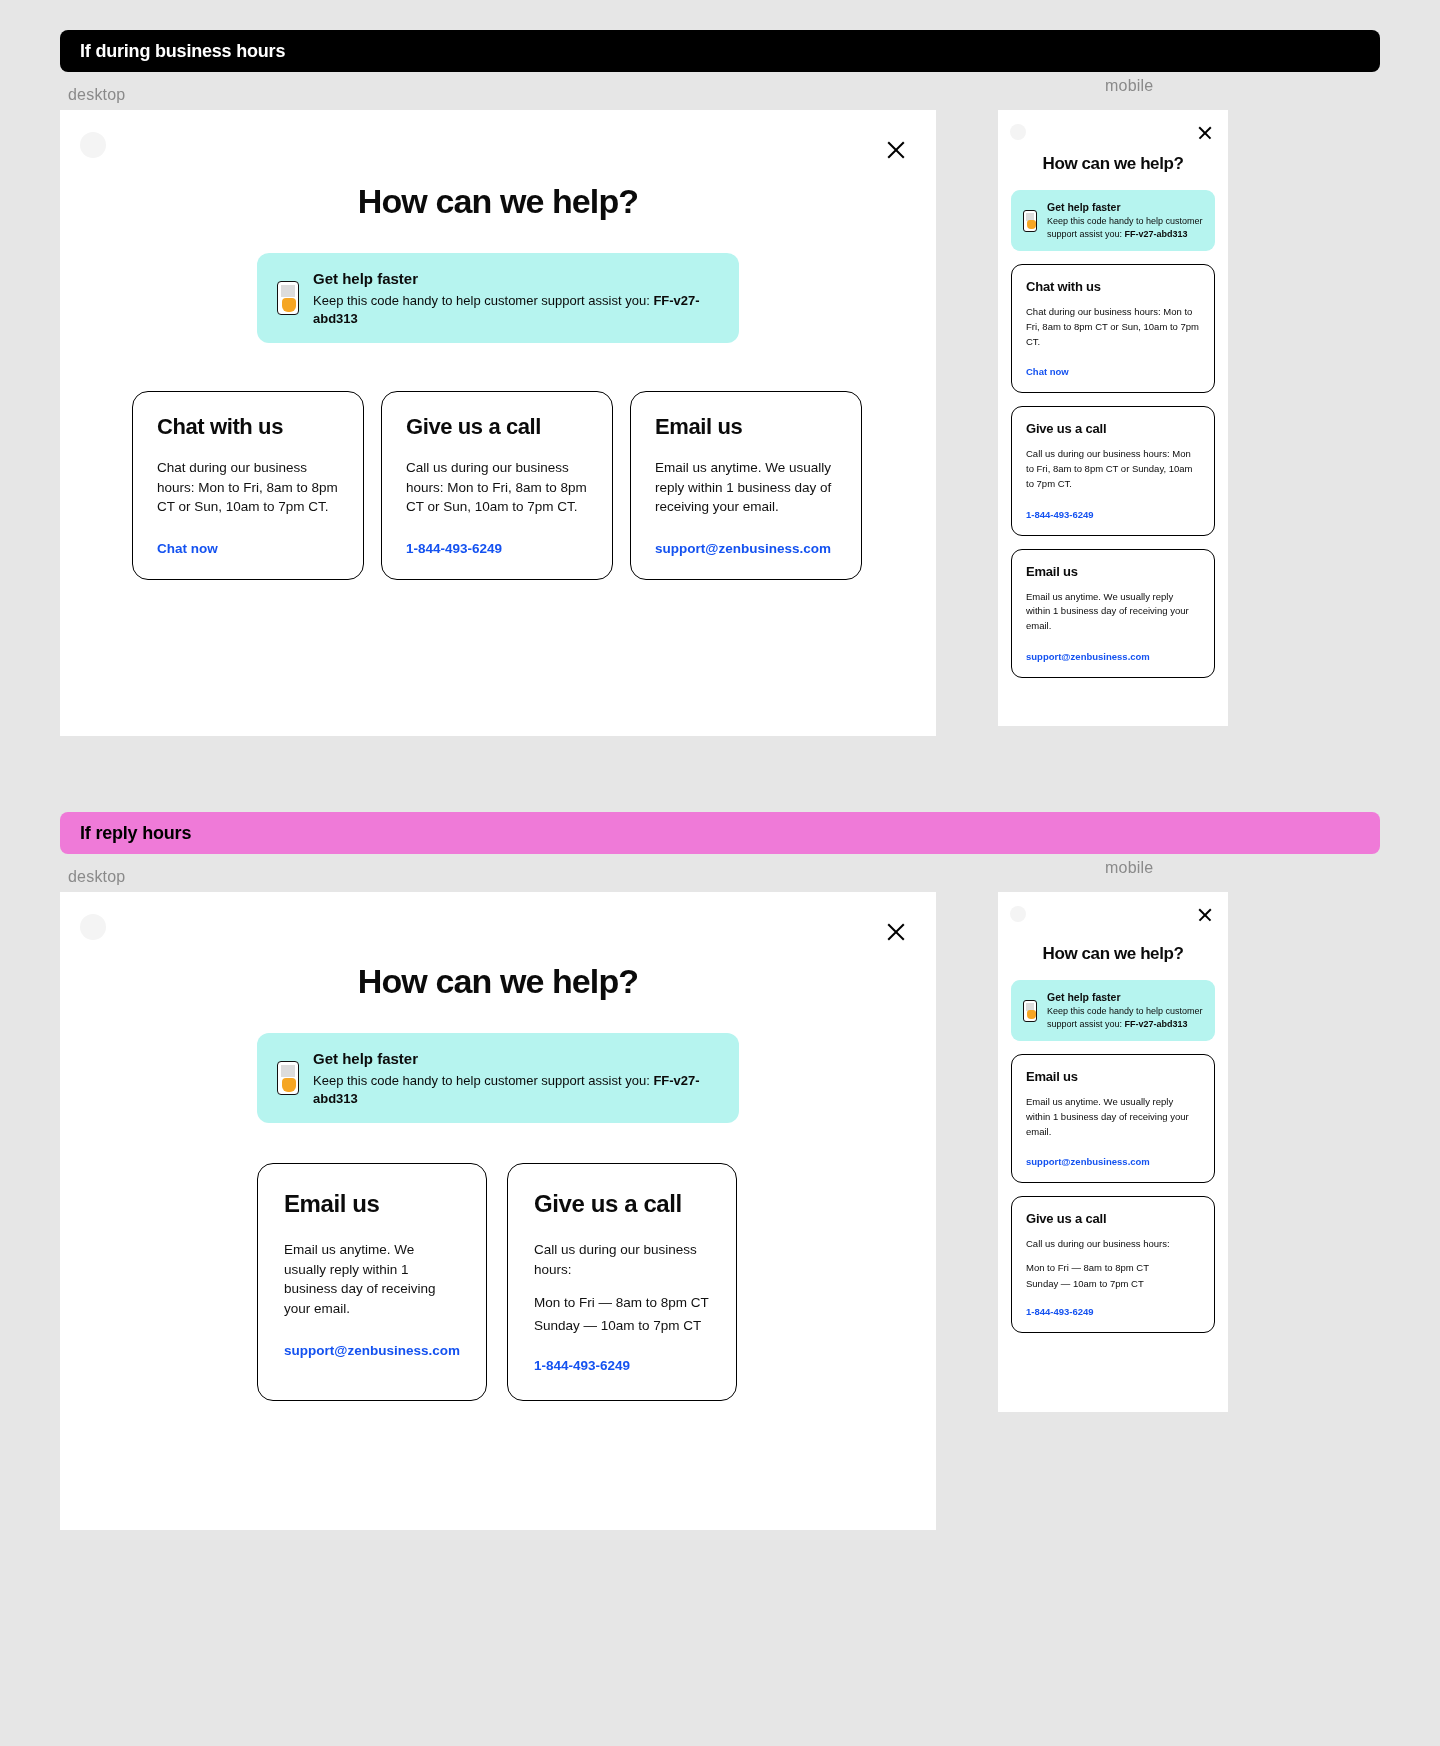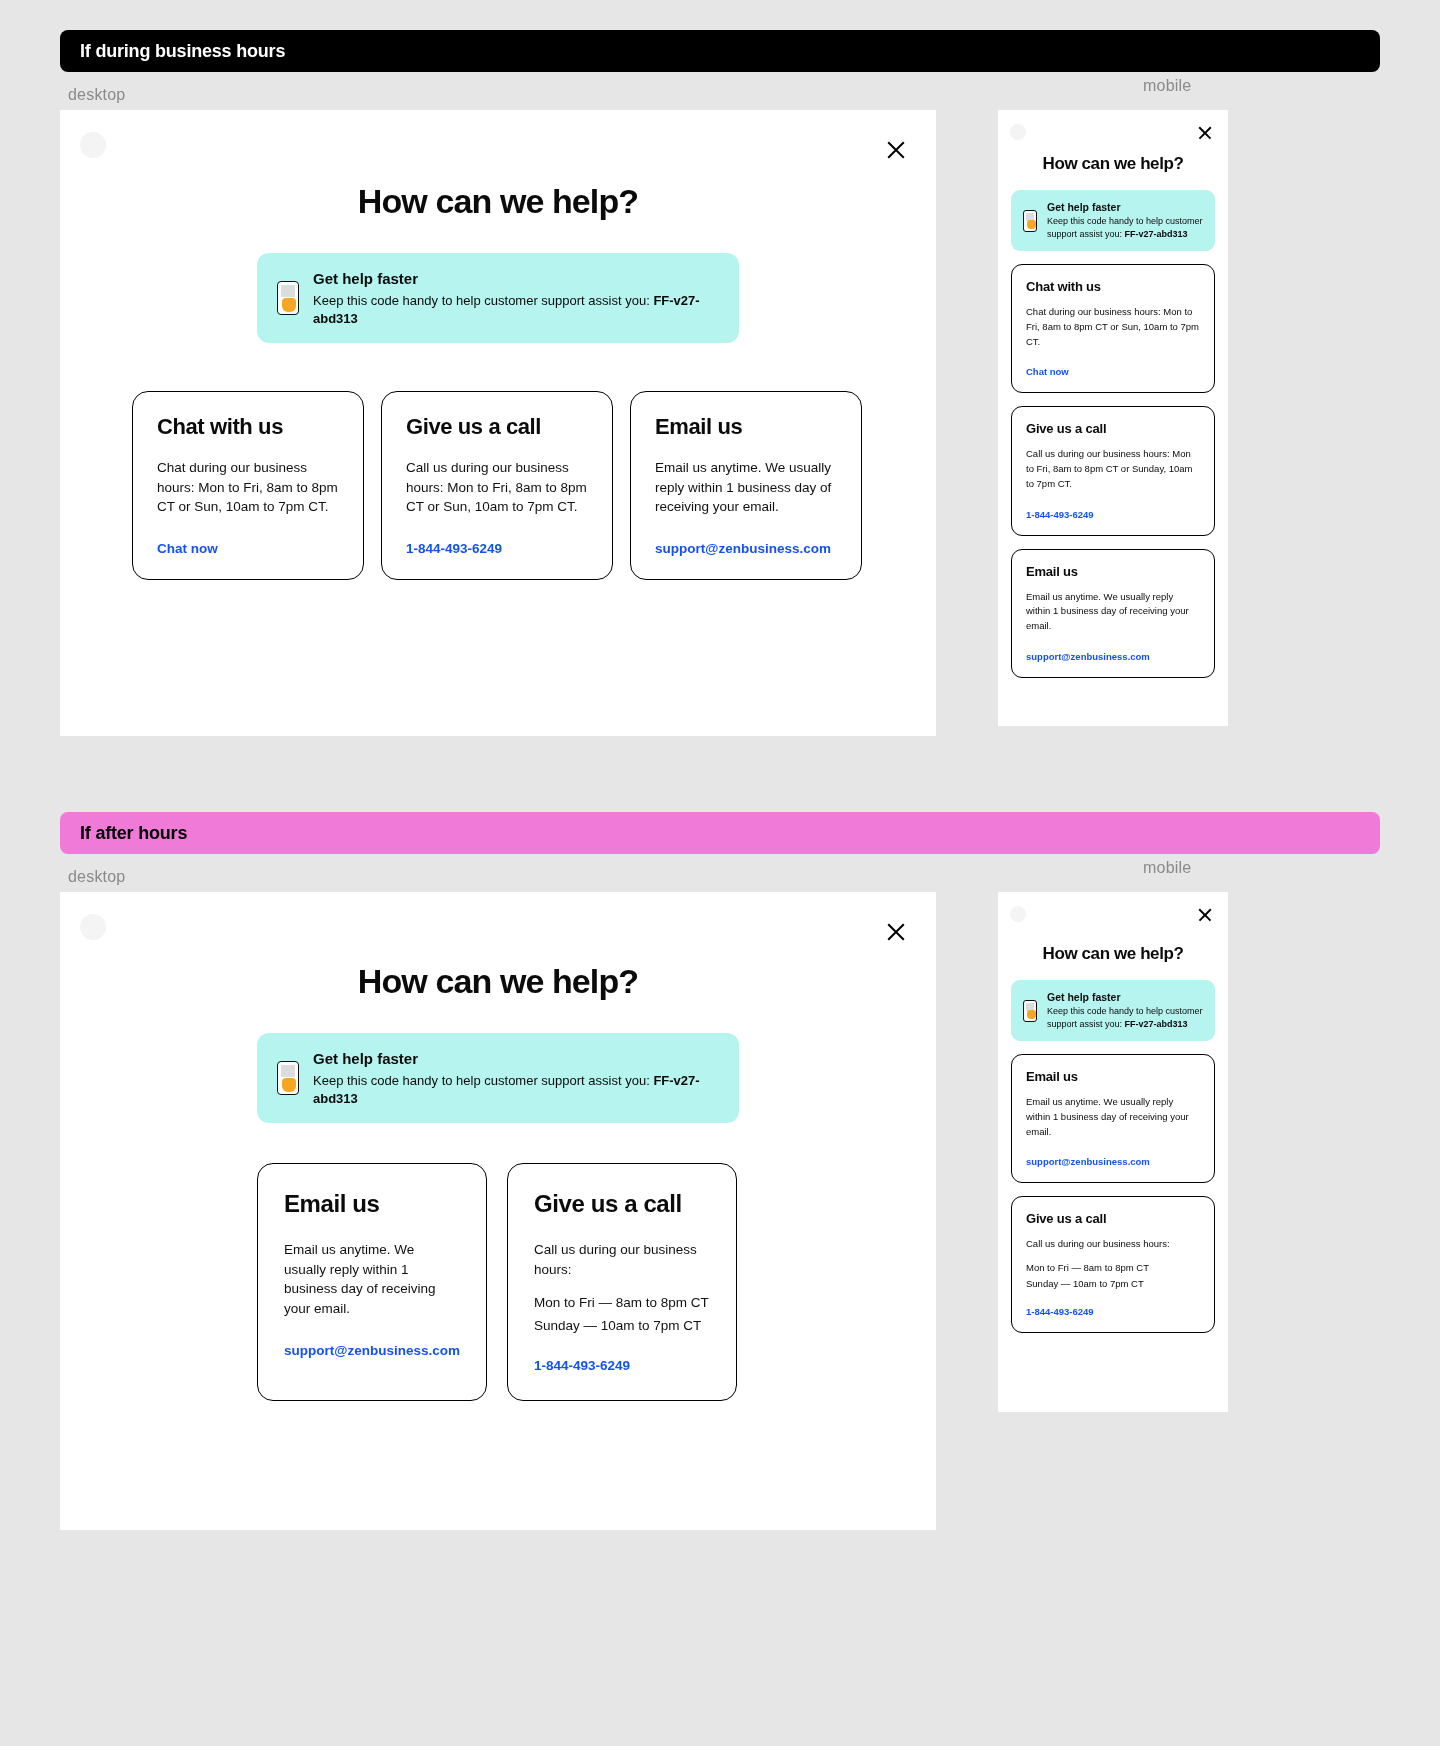--- a/index.html
+++ b/index.html
@@ -39,21 +39,21 @@
     position: relative;
     margin: 14px 60px 0 60px;
     height: 24px;
   }
   .device-label {
     font-size: 16px;
     color: #8a8a8a;
     letter-spacing: 0.2px;
   }
   .device-label.desktop { position: absolute; left: 8px; top: 0; }
-  .device-label.mobile { position: absolute; left: 1045px; top: -9px; margin-left: 38px; }
+  .device-label.mobile { position: absolute; left: 1045px; top: -9px; }
 
   .frames {
     margin: 0 60px;
     display: flex;
     align-items: flex-start;
     gap: 0;
     position: relative;
   }
 
   
@@ -397,21 +397,21 @@
       </div>
 
     </div>
   </div>
 
   <div class="spacer-lg"></div>
 
   <div class="section">
 
     <div class="banner pink">
-      <span>If after hours</span>
+      <span>If reply hours</span>
     </div>
 
     <div class="labels-row">
       <span class="device-label desktop">desktop</span>
       <span class="device-label mobile">mobile</span>
     </div>
 
     <div class="frames">
 
       <div class="desktop-modal h2">

